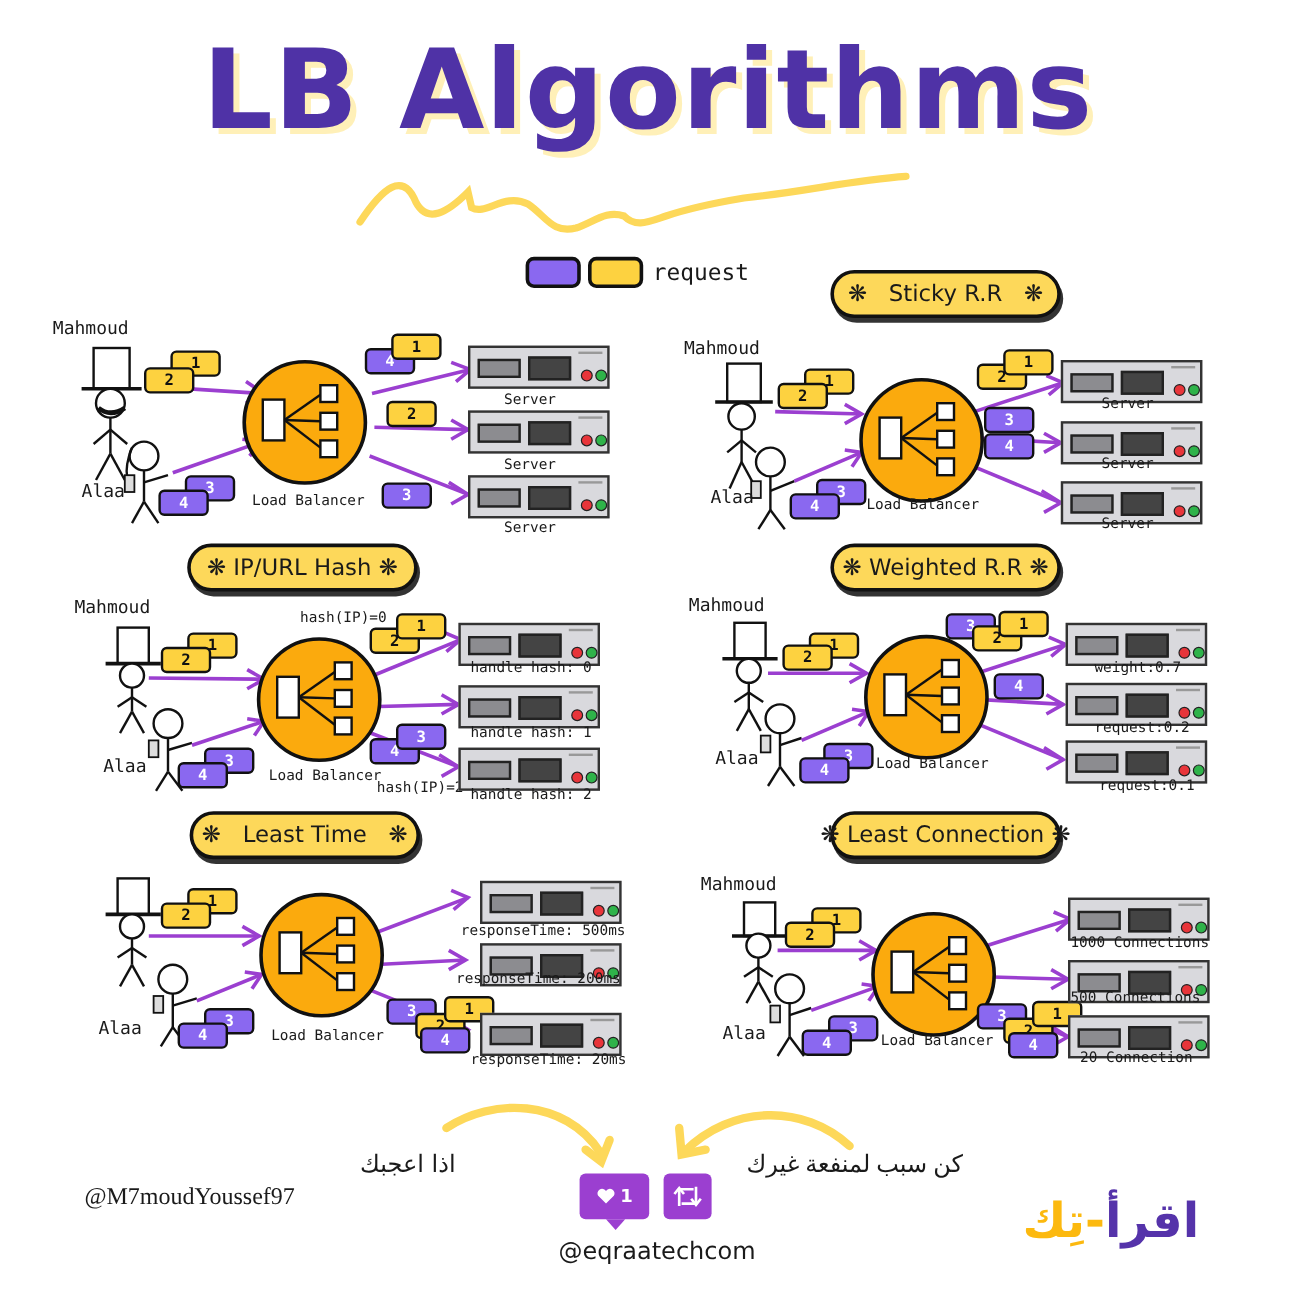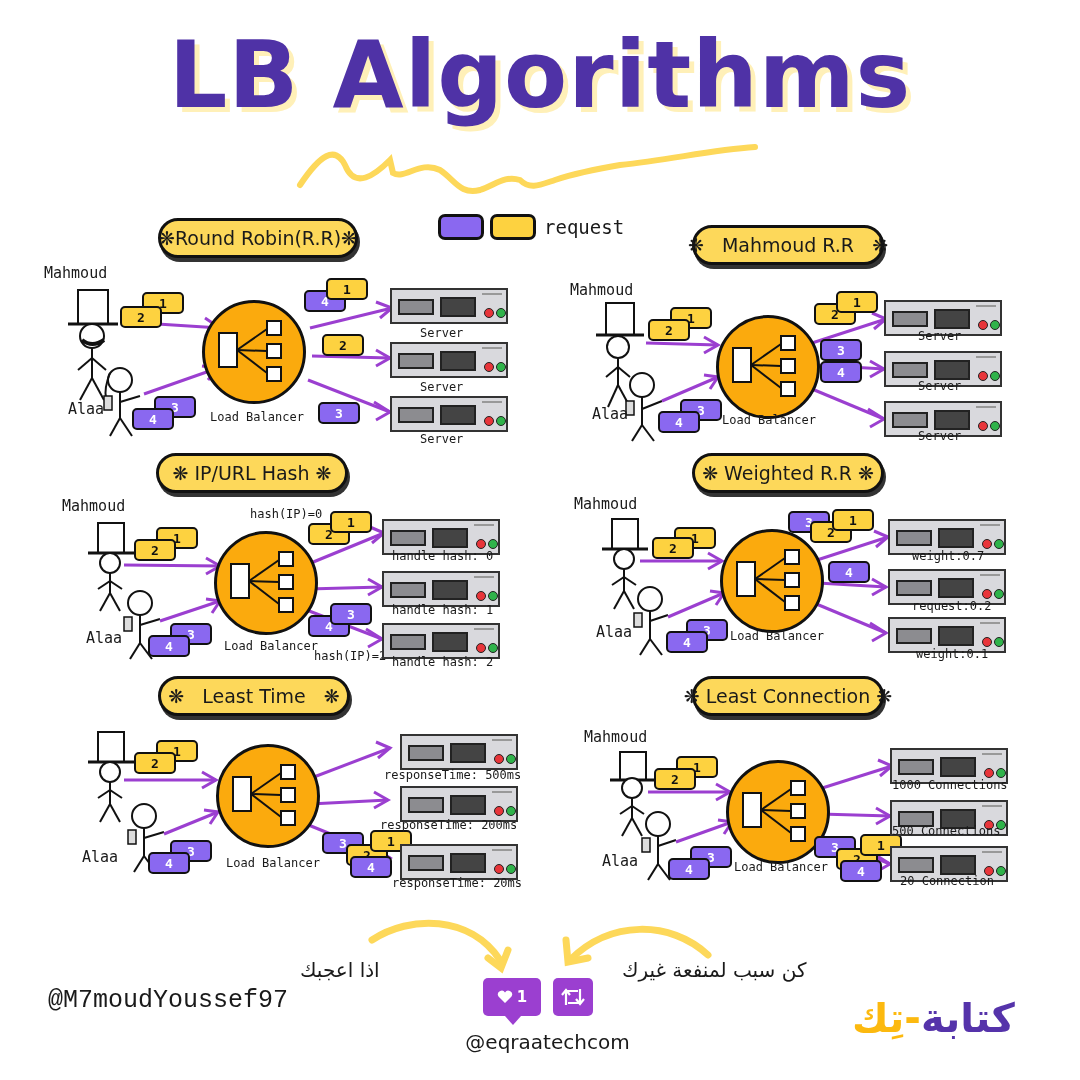--- a/index.html
+++ b/index.html
@@ -52,24 +52,24 @@
     font-family: "DejaVu Sans Mono", monospace; font-size: 13px; font-weight: bold;
     display: flex; align-items: center; justify-content: center;
   }
   .req.y { background: #fdd240; color: #111; }
   .req.p { background: #8a68f0; color: #fff; }
 
   .arrows { position: absolute; left: 0; top: 0; pointer-events: none; }
 
   .credit { position: absolute; left: 48px; top: 982px; width: 220px; text-align: center; }
   .credit .ar { font-family: "DejaVu Sans", sans-serif; font-size: 20px; direction: rtl; }
-  .credit .handle { font-family: Liberation Mono, monospace; font-size: 25px; margin-top: 4px; }
+  .credit .handle { font-family: Liberation Serif, serif; font-size: 20px; margin-top: 4px; }
 
   .cta-left { position: absolute; left: 300px; top: 958px; font-size: 20px; direction: rtl; }
-  .cta-right { position: absolute; left: 622px; top: 958px; font-size: 20px; direction: rtl; }
+  .cta-right { position: absolute; left: 622px; top: 958px; font-size: 20px; direction: rtl; font-family: Liberation Serif, serif; }
 
   .social { position: absolute; left: 483px; top: 978px; display: flex; gap: 12px; }
   .likebox { position: relative; width: 58px; height: 38px; background: #9b3fd0; border-radius: 5px;
              display: flex; align-items: center; justify-content: center; gap: 4px; color: #fff; font-size: 15px; font-weight: bold; }
   .likebox::after { content: ""; position: absolute; left: 22px; bottom: -9px; border-left: 8px solid transparent; border-right: 8px solid transparent; border-top: 9px solid #9b3fd0; }
   .rtbox { width: 40px; height: 38px; background: #9b3fd0; border-radius: 5px; display: flex; align-items: center; justify-content: center; }
   .site { position: absolute; left: 455px; top: 1030px; width: 185px; text-align: center; font-family: "DejaVu Sans", sans-serif; font-size: 20px; }
 
   .brand { position: absolute; left: 852px; top: 995px; font-family: "DejaVu Sans", sans-serif; font-weight: bold; font-size: 40px; direction: rtl; letter-spacing: -1px; }
   .brand .b1 { color: #5533aa; }
@@ -83,21 +83,20 @@
   <path d="M10 50 C30 20, 45 10, 55 30 C65 55, 85 40, 100 25 L103 38 C115 45, 130 25, 150 35 C165 45, 170 60, 190 55 C205 50, 215 40, 230 45 C240 55, 250 50, 265 45 C280 40, 300 35, 330 30 C380 25, 420 15, 465 12" fill="none" stroke="#fdd85a" stroke-width="6" stroke-linecap="round"></path>
 </svg>
 
 <div class="legend">
   <span class="chip purple"></span>
   <span class="chip yellow"></span>
   <span class="lbl">request</span>
 </div>
 
 <div class="panel" style="left:20px; top:218px;">
-  <div class="pill" style="left:138px; top:0; width:200px;">❋Round Robin(R.R)❋</div>
   <div class="hand name" style="left:24px; top:46px;">Mahmoud</div>
   <svg class="arrows" width="520" height="228">
 
     <rect x="58" y="72" width="30" height="34" fill="#fff" stroke="#111" stroke-width="2"></rect>
     <line x1="48" y1="106" x2="98" y2="106" stroke="#111" stroke-width="3"></line>
     <circle cx="72" cy="118" r="12" fill="#fff" stroke="#111" stroke-width="2"></circle>
     <path d="M62 122 Q72 130 84 122" stroke="#111" stroke-width="4" fill="none"></path>
     <line x1="72" y1="130" x2="72" y2="160" stroke="#111" stroke-width="2"></line>
     <line x1="72" y1="140" x2="58" y2="152" stroke="#111" stroke-width="2"></line>
     <line x1="72" y1="140" x2="86" y2="152" stroke="#111" stroke-width="2"></line>
@@ -165,21 +164,21 @@
       <div class="tiny"></div>
       <div class="slot1"></div>
       <div class="slot2"></div>
       <div class="led r"></div>
       <div class="led g"></div>
     </div>
   <div class="hand" style="left:400px; top:214px;">Server</div>
 </div>
 
 <div class="panel" style="left:550px; top:225px;">
-  <div class="pill" style="left:142px; top:0; width:192px;">❋   Mahmoud R.R   ❋</div>
+  <div class="pill" style="left:142px; top:0; width:192px;">❋   Sticky R.R   ❋</div>
   <div class="hand name" style="left:20px; top:56px;">Mahmoud</div>
   <svg class="arrows" width="520" height="228">
     <rect x="56" y="78" width="28" height="32" fill="#fff" stroke="#111" stroke-width="2"></rect>
     <line x1="46" y1="110" x2="94" y2="110" stroke="#111" stroke-width="3"></line>
     <circle cx="68" cy="122" r="11" fill="#fff" stroke="#111" stroke-width="2"></circle>
     <line x1="68" y1="133" x2="68" y2="160" stroke="#111" stroke-width="2"></line>
     <line x1="68" y1="142" x2="56" y2="152" stroke="#111" stroke-width="2"></line>
     <line x1="68" y1="142" x2="80" y2="152" stroke="#111" stroke-width="2"></line>
     <line x1="68" y1="160" x2="58" y2="182" stroke="#111" stroke-width="2"></line>
     <line x1="68" y1="160" x2="80" y2="182" stroke="#111" stroke-width="2"></line>
@@ -391,21 +390,21 @@
       <div class="led g"></div>
     </div>
   <div class="hand" style="left:362px; top:146px;">request:0.2</div>
   <div class="server" style="left:338px; top:164px;">
       <div class="tiny"></div>
       <div class="slot1"></div>
       <div class="slot2"></div>
       <div class="led r"></div>
       <div class="led g"></div>
     </div>
-  <div class="hand" style="left:366px; top:194px;">weight:0.1</div>
+  <div class="hand" style="left:366px; top:194px;">request:0.1</div>
 </div>
 
 <div class="panel" style="left:20px; top:676px;">
   <div class="pill" style="left:138px; top:0; width:192px;">❋   Least Time   ❋</div>
   <svg class="arrows" width="520" height="228">
     <rect x="78" y="56" width="26" height="30" fill="#fff" stroke="#111" stroke-width="2"></rect>
     <line x1="68" y1="86" x2="114" y2="86" stroke="#111" stroke-width="3"></line>
     <circle cx="90" cy="96" r="10" fill="#fff" stroke="#111" stroke-width="2"></circle>
     <line x1="90" y1="106" x2="90" y2="128" stroke="#111" stroke-width="2"></line>
     <line x1="90" y1="114" x2="78" y2="122" stroke="#111" stroke-width="2"></line>
@@ -458,21 +457,21 @@
       <div class="led g"></div>
     </div>
   <div class="hand" style="left:364px; top:92px;">responseTime: 500ms</div>
   <div class="server" style="left:380px; top:110px;">
       <div class="tiny"></div>
       <div class="slot1"></div>
       <div class="slot2"></div>
       <div class="led r"></div>
       <div class="led g"></div>
     </div>
-  <div class="hand" style="left:360px; top:142px;">responseTime: 200ms</div>
+  <div class="hand" style="left:360px; top:132px;">responseTime: 200ms</div>
   <div class="server" style="left:380px; top:168px;">
       <div class="tiny"></div>
       <div class="slot1"></div>
       <div class="slot2"></div>
       <div class="led r"></div>
       <div class="led g"></div>
     </div>
   <div class="hand" style="left:372px; top:200px;">responseTime: 20ms</div>
 </div>
 
@@ -578,14 +577,14 @@
       <path d="M6 20 V6 H18" stroke="#fff" stroke-width="2.2" fill="none"></path>
       <path d="M2 10 L6 5 L10 10" stroke="#fff" stroke-width="2.2" fill="none"></path>
       <path d="M20 4 V18 H8" stroke="#fff" stroke-width="2.2" fill="none"></path>
       <path d="M16 14 L20 19 L24 14" stroke="#fff" stroke-width="2.2" fill="none"></path>
     </svg>
   </div>
 </div>
 <div class="site">@eqraatechcom</div>
 
 <div class="brand">
-  <span class="b1">كتابة</span><span class="b2">-</span><span class="b2">تِك</span>
+  <span class="b1">اقرأ</span><span class="b2">-</span><span class="b2">تِك</span>
 </div>
 
 </body></html>

